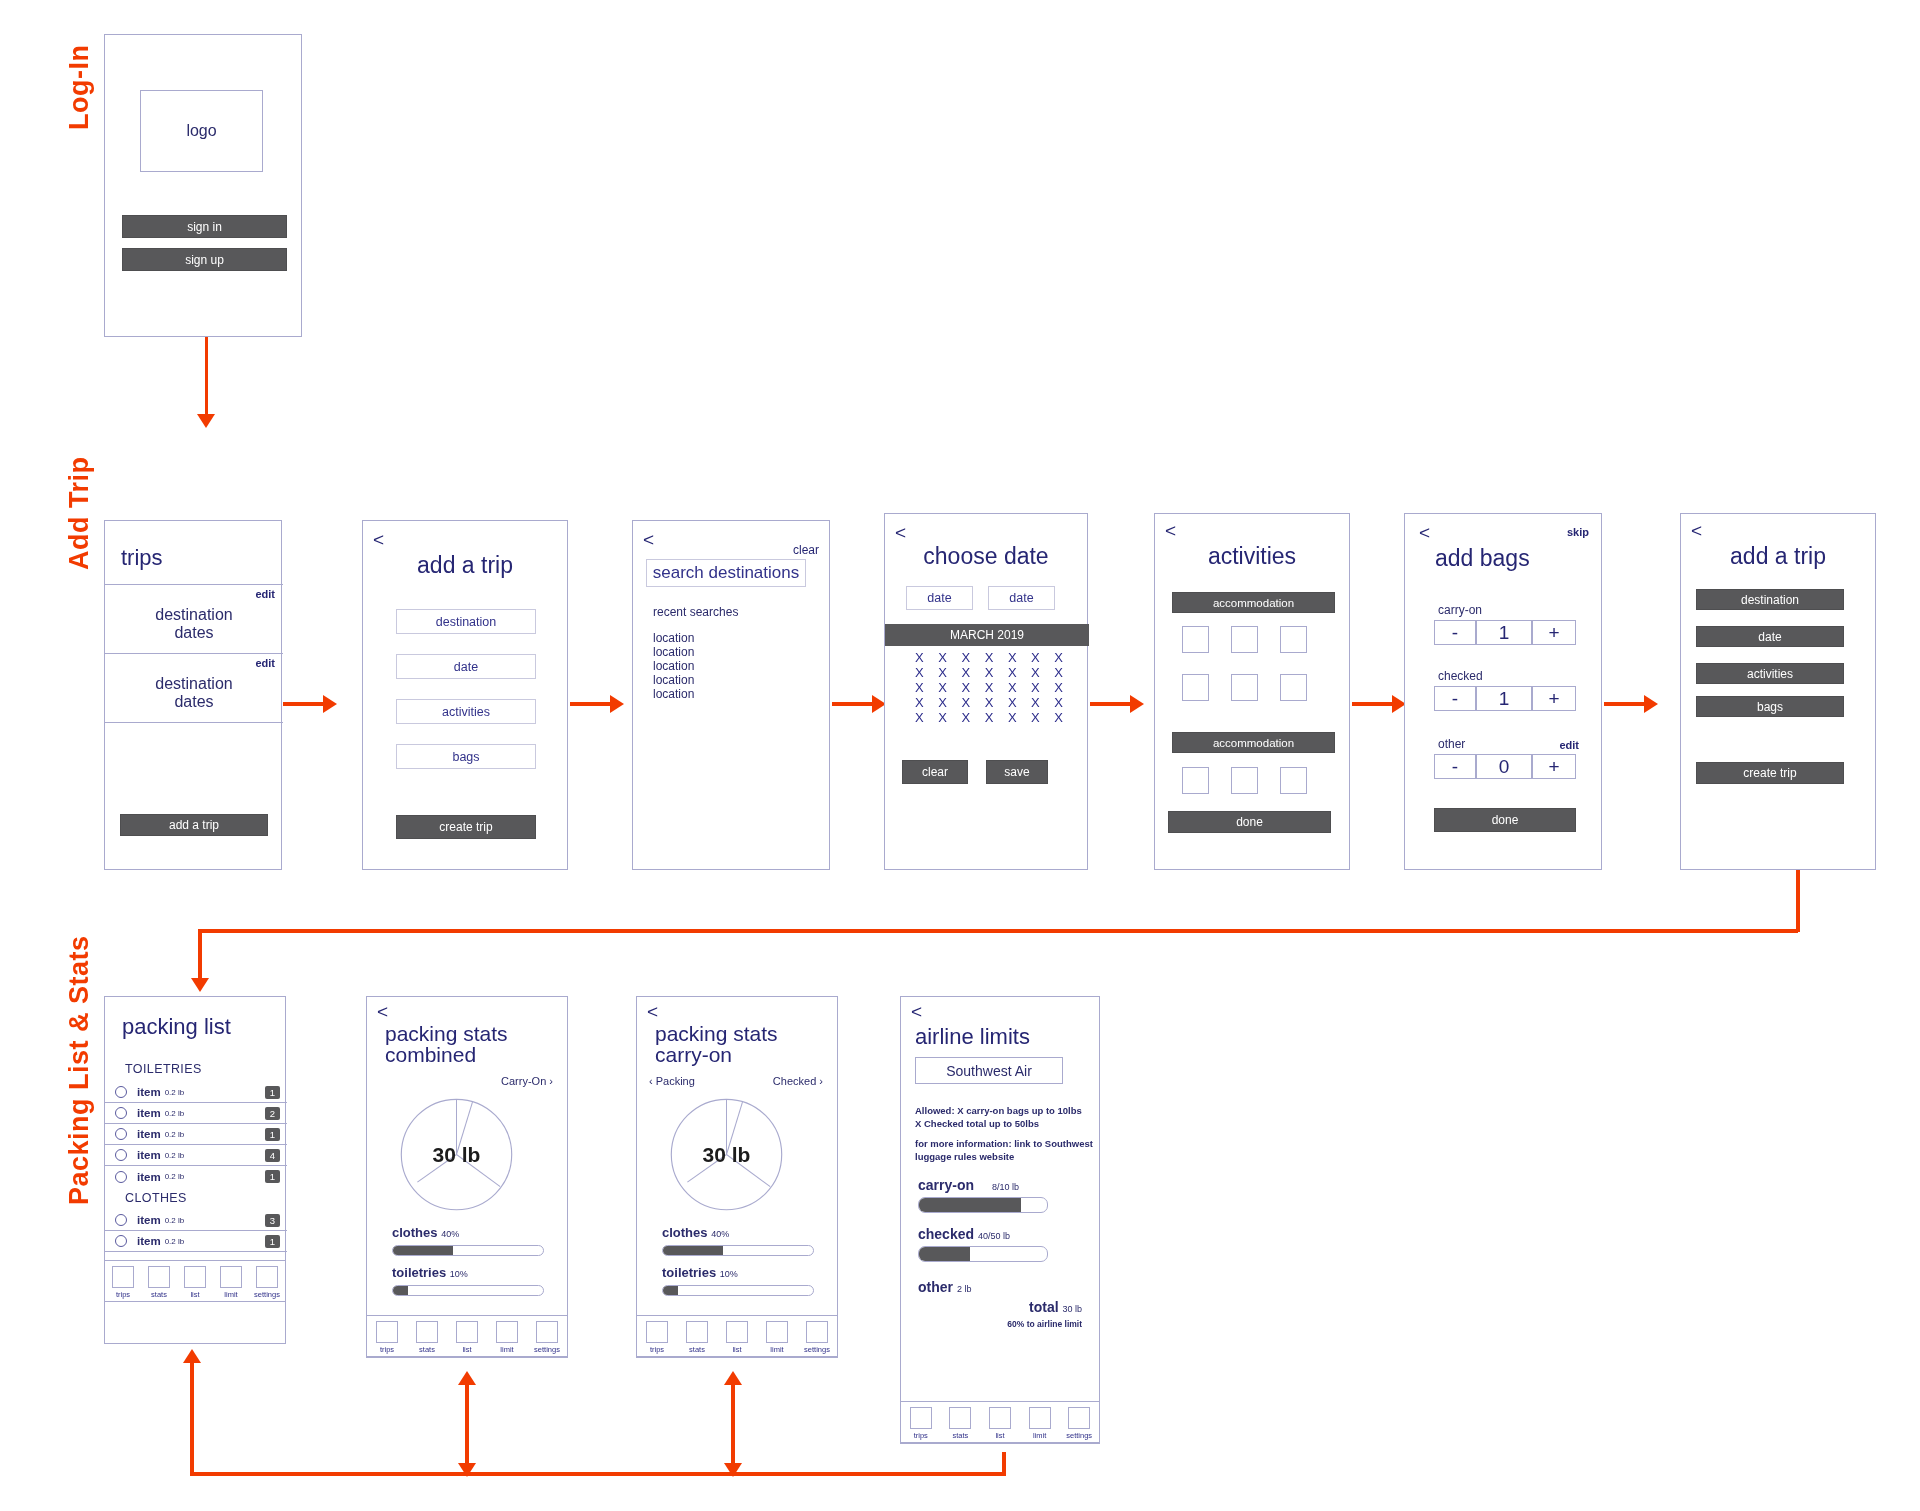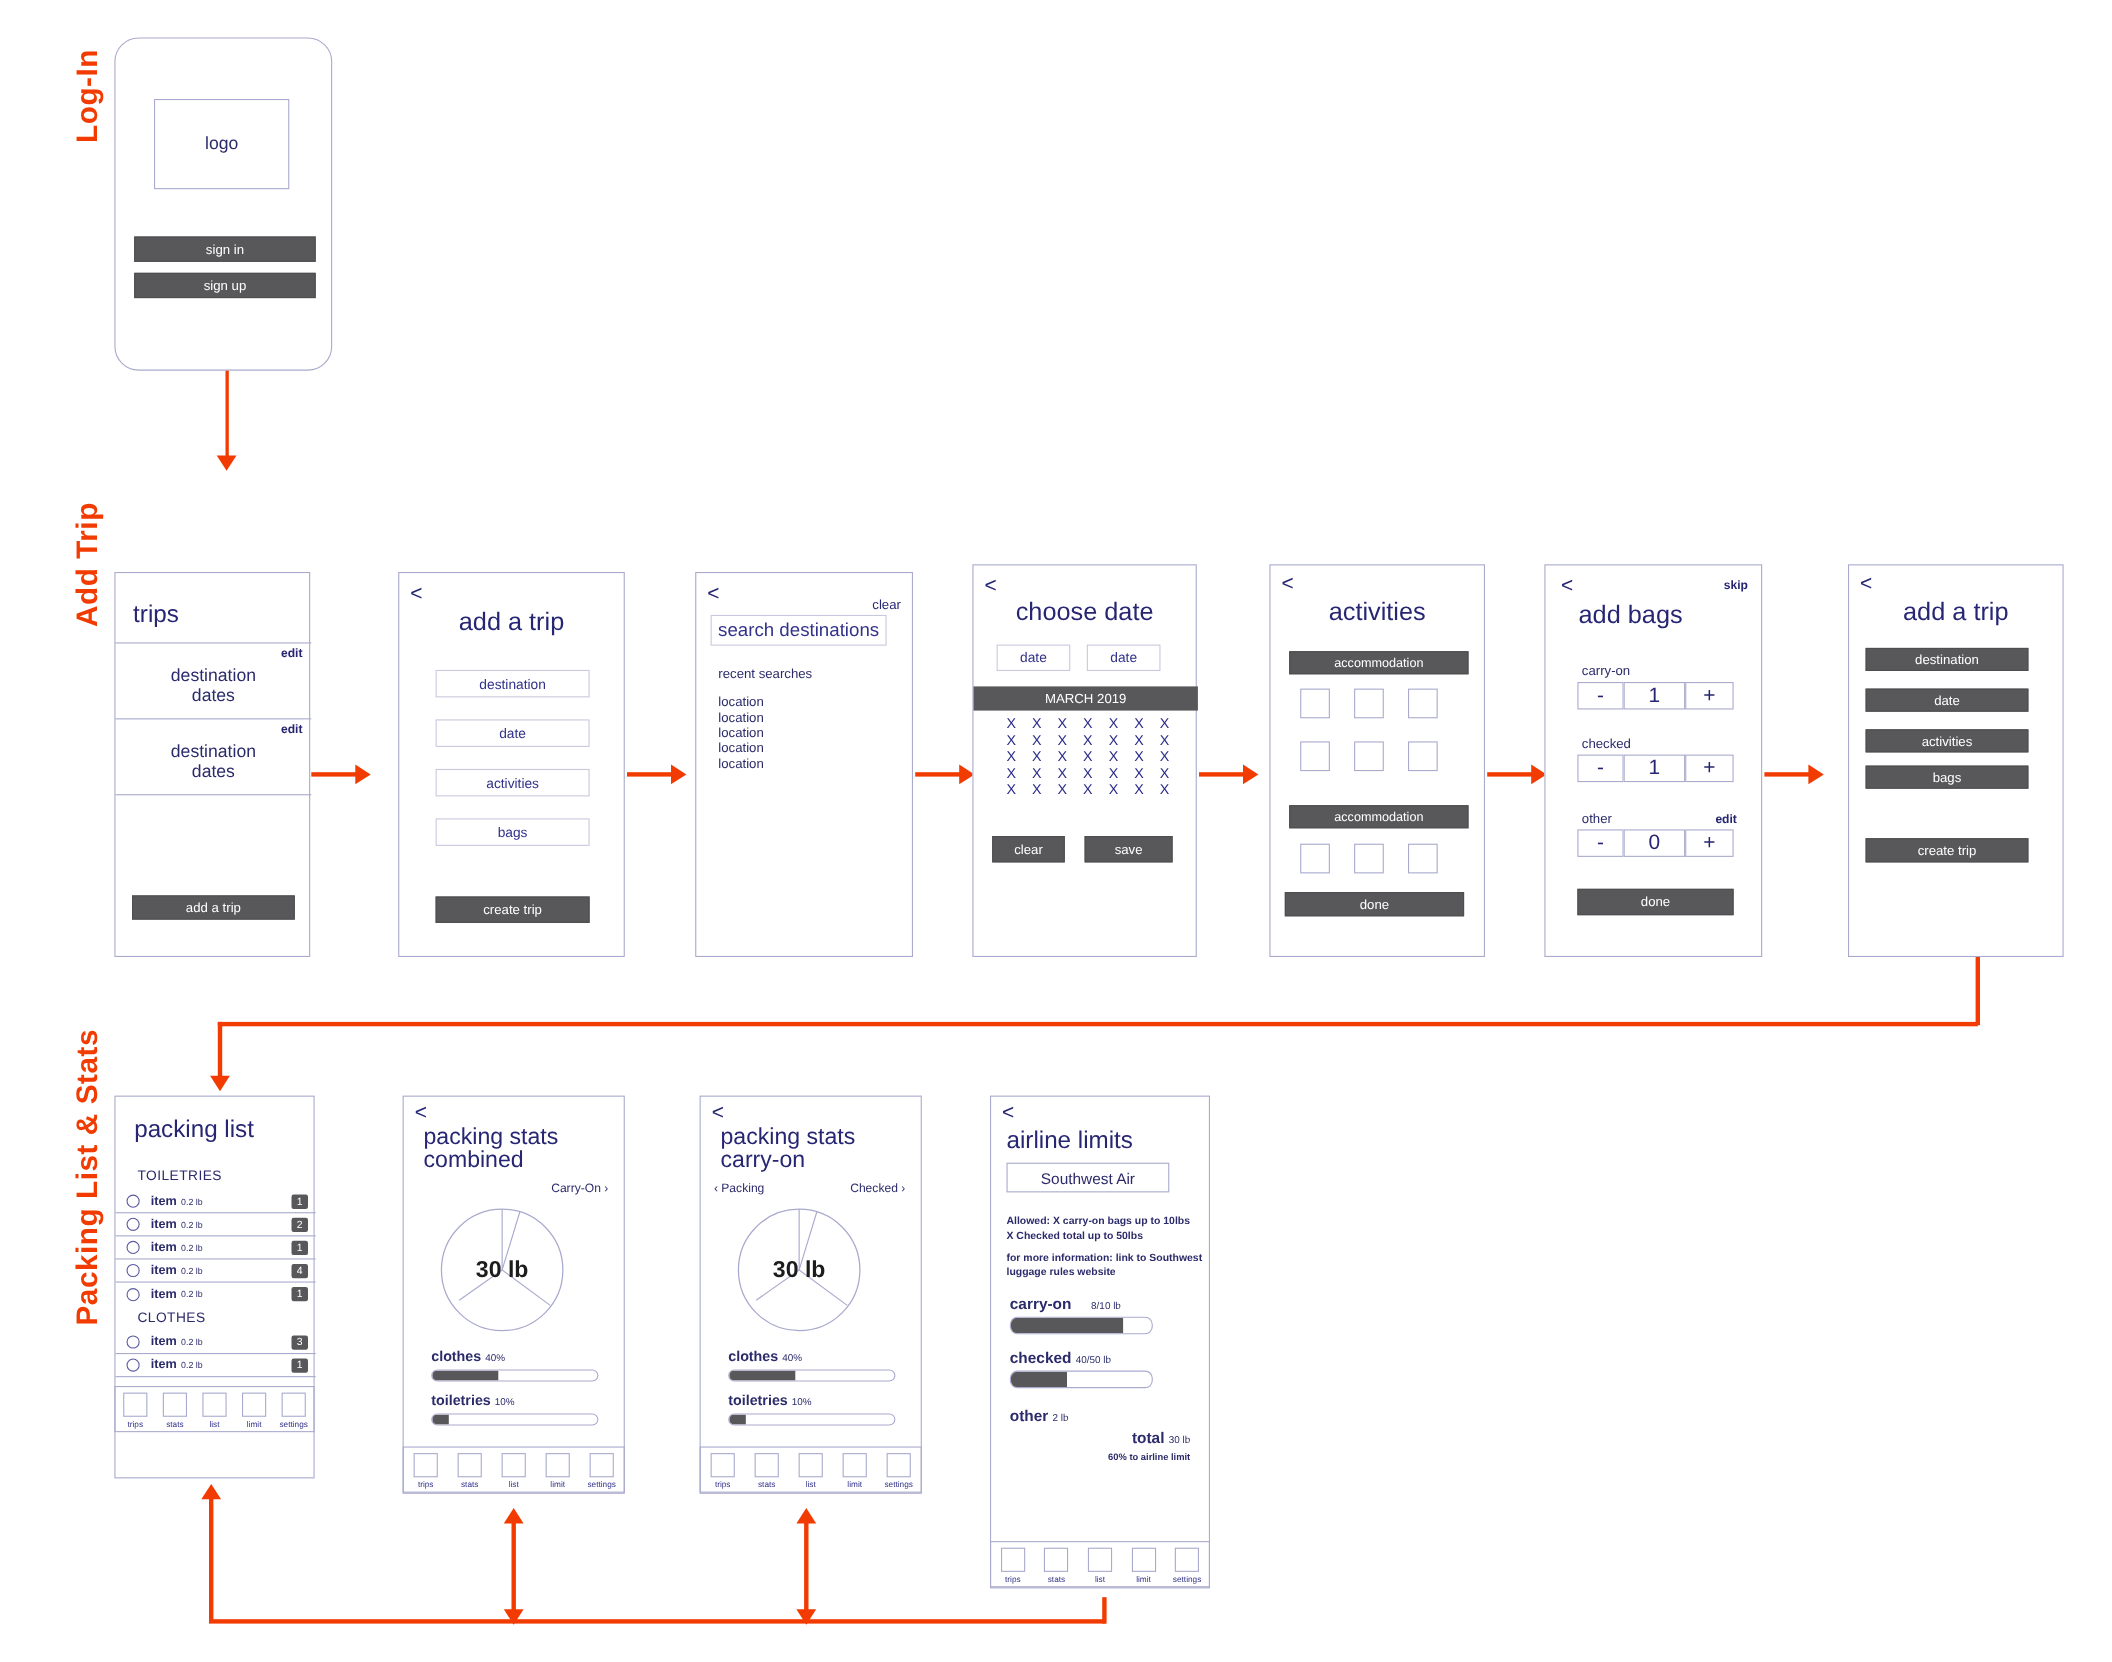--- a/index.html
+++ b/index.html
@@ -95,21 +95,21 @@
   .stepper{ display:flex; position:absolute; }
   .stepcell{ border:1px solid #a9aace; display:flex; align-items:center; justify-content:center; font-size:19px; color:#262673; background:#fff; }
 </style>
 </head>
 <body>
 
 <div class="sec-label" style="left:64px; top:130px; font-size:27px;">Log-In</div>
 <div class="sec-label" style="left:64px; top:570px; font-size:27px;">Add Trip</div>
 <div class="sec-label" style="left:64px; top:1205px; font-size:27px;">Packing List &amp; Stats</div>
 
-<div class="screen" style="left:104px; top:34px; width:198px; height:303px;border-radius:22px;">
+<div class="screen" style="left:104px; top:34px; width:198px; height:303px;">
   <div style="position:absolute; left:35px; top:55px; width:123px; height:82px; border:1px solid #a9aace; display:flex; align-items:center; justify-content:center; font-size:16px;">
     <span>logo</span>
   </div>
   <div class="btn-dark" style="position:absolute; left:17px; top:180px; width:165px; height:23px;">
     <span>sign in</span>
   </div>
   <div class="btn-dark" style="position:absolute; left:17px; top:213px; width:165px; height:23px;">
     <span>sign up</span>
   </div>
 </div>
@@ -252,21 +252,21 @@
         <span class="calx">X</span>
         <span class="calx">X</span>
         <span class="calx">X</span>
         <span class="calx">X</span>
       </div>
   </div>
 
   <div class="btn-dark" style="position:absolute; left:17px; top:246px; width:66px; height:24px;">
     <span>clear</span>
   </div>
-  <div class="btn-dark" style="position:absolute; left:101px; top:246px; width:80px; height:24px;">
+  <div class="btn-dark" style="position:absolute; left:101px; top:246px; width:62px; height:24px;">
     <span>save</span>
   </div>
 </div>
 
 <div class="arrow-line" style="left:1090px; top:702px; width:42px; height:3.5px;"></div>
 <div class="arrow-head ah-right" style="left:1130px; top:695px;"></div>
 
 <div class="screen" style="left:1154px; top:513px; width:196px; height:357px;">
   <div class="back" style="left:10px; top:6px;">&lt;</div>
   <div class="title" style="position:absolute; left:0; right:0; top:30px;">activities</div>

